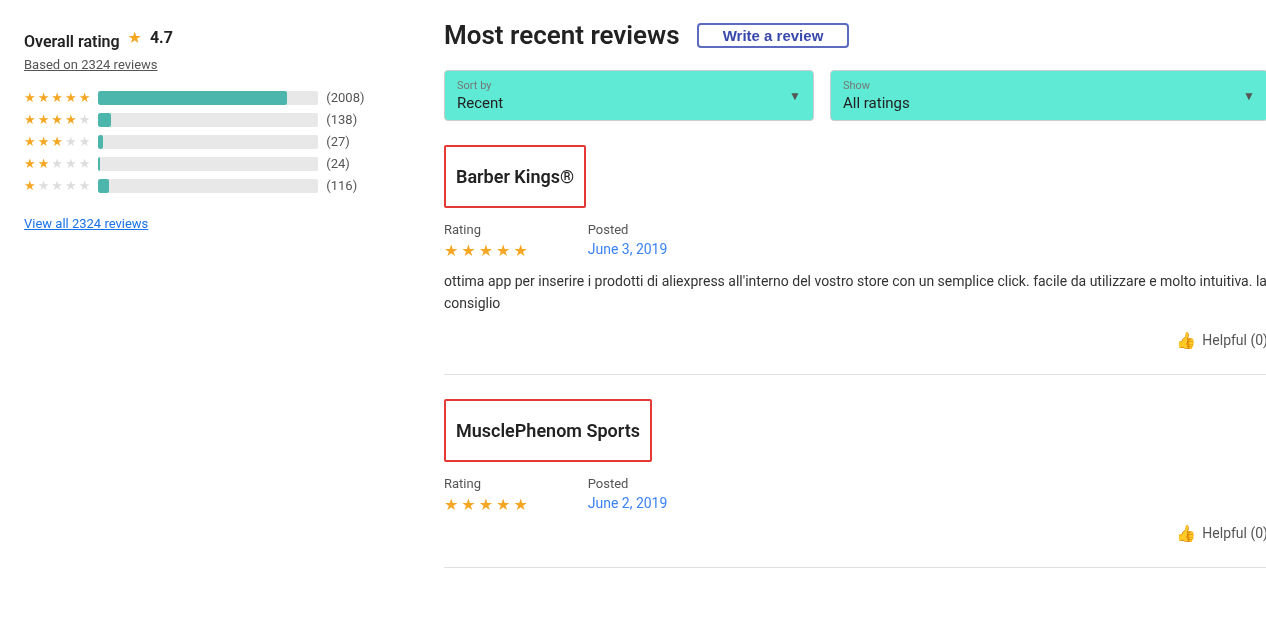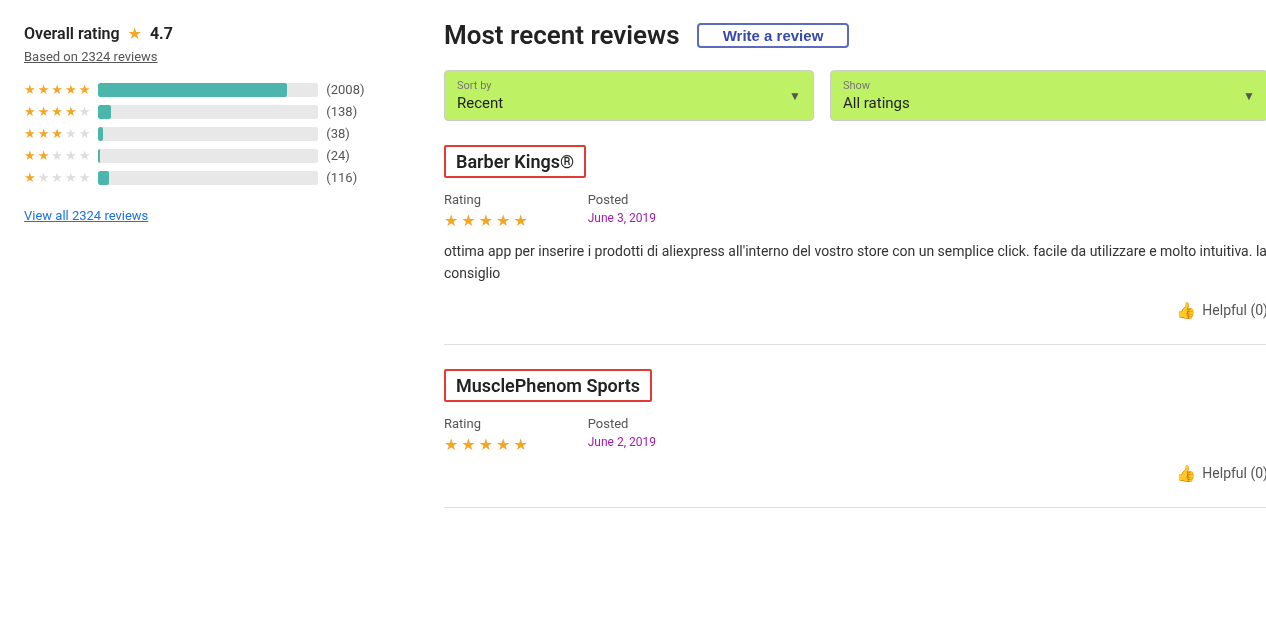--- a/index.html
+++ b/index.html
@@ -25,20 +25,21 @@
     .overall-rating-row {
       display: flex;
       align-items: center;
       gap: 8px;
       margin-bottom: 6px;
     }
     .overall-label {
       font-size: 16px;
       font-weight: 600;
       color: #222;
+      margin-top: 8px;
     }
     .overall-score {
       font-size: 16px;
       font-weight: 700;
       color: #222;
     }
     .star-icon {
       color: #f5a623;
       font-size: 16px;
     }
@@ -122,21 +123,21 @@
       display: flex;
       gap: 16px;
       margin-bottom: 24px;
     }
     .filter-select-wrap {
       display: flex;
       align-items: center;
       border: 1px solid #ccc;
       border-radius: 4px;
       padding: 8px 12px;
-      background: #bef264;
+      background: #5eead4;
       cursor: pointer;
       position: relative;
     }
     .filter-select-wrap.sort { width: 370px; }
     .filter-select-wrap.show { width: 438px; }
     .filter-label-small {
       font-size: 11px;
       color: #777;
       display: block;
       margin-bottom: 2px;
@@ -162,21 +163,21 @@
     
     .review-card {
       margin-bottom: 24px;
       padding-bottom: 24px;
       border-bottom: 1px solid #e0e0e0;
     }
     .reviewer-name-box {
       display: inline-block;
       border: 2px solid #e53935;
       border-radius: 2px;
-      padding: 4px 10px;
+      padding: 19px 10px;
       font-size: 18px;
       font-weight: 600;
       color: #222;
       margin-bottom: 14px;
     }
     .review-meta {
       display: flex;
       gap: 60px;
       margin-bottom: 10px;
     }
@@ -188,22 +189,22 @@
     }
     .review-stars {
       display: flex;
       gap: 3px;
     }
     .review-star {
       font-size: 16px;
     }
     .review-star.filled { color: #f5a623; }
     .meta-date {
-      font-size: 12px;
-      color: #a21caf;
+      font-size: 14px;
+      color: #3b82f6;
     }
     .review-text {
       font-size: 14px;
       color: #333;
       line-height: 1.6;
       margin-bottom: 16px;
     }
     .helpful-row {
       display: flex;
       justify-content: flex-end;
@@ -263,21 +264,21 @@
           <div class="rating-stars-small">
             <span class="star-sm filled">★</span>
             <span class="star-sm filled">★</span>
             <span class="star-sm filled">★</span>
             <span class="star-sm empty">★</span>
             <span class="star-sm empty">★</span>
           </div>
           <div class="bar-bg">
             <div class="bar-fill" style="width: 2%;"></div>
           </div>
-          <span class="bar-count">(38)</span>
+          <span class="bar-count">(27)</span>
         </div>
         <div class="rating-bar-row">
           <div class="rating-stars-small">
             <span class="star-sm filled">★</span>
             <span class="star-sm filled">★</span>
             <span class="star-sm empty">★</span>
             <span class="star-sm empty">★</span>
             <span class="star-sm empty">★</span>
           </div>
           <div class="bar-bg">

